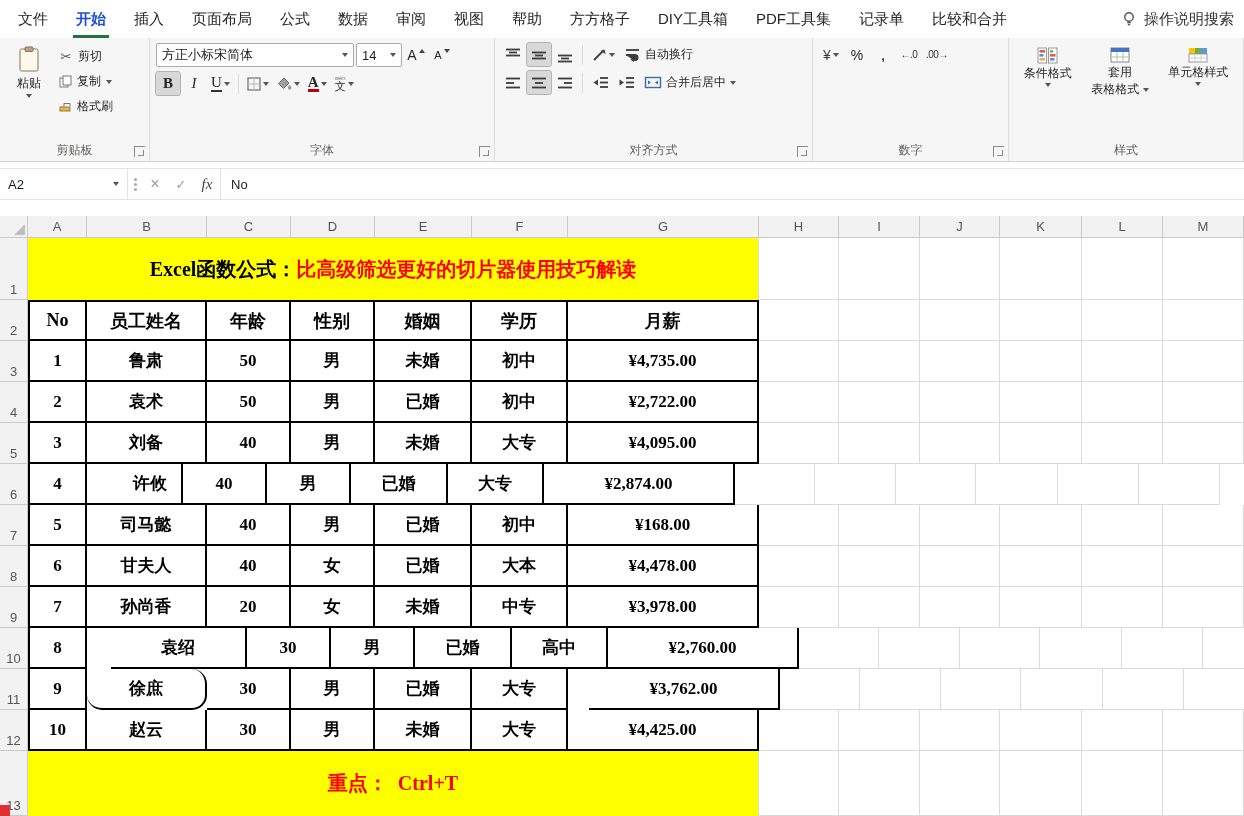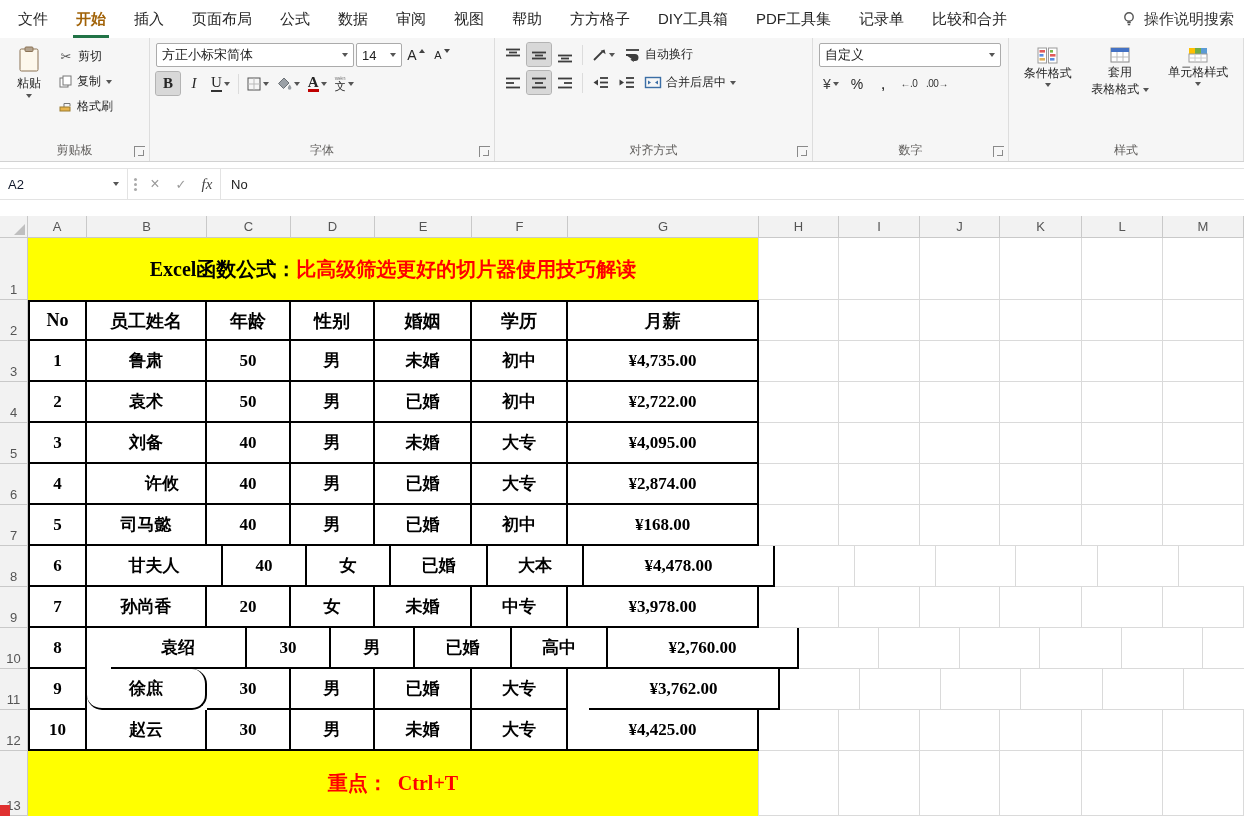--- a/index.html
+++ b/index.html
@@ -3,21 +3,21 @@
 <meta charset="utf-8">
 <style>
   *{margin:0;padding:0;box-sizing:border-box}
   html,body{width:1244px;height:816px;overflow:hidden}
   body{font-family:"Liberation Sans","DejaVu Sans",sans-serif;background:#fff;position:relative;font-size:13px;color:#222}
 
   
   .tabbar{height:38px;background:#fff;display:flex;align-items:center;padding:0 10px 0 4px}
   .tabs{display:flex;align-items:center;height:100%}
   .tab{padding:0 14px;font-size:15px;color:#262626;height:100%;display:flex;align-items:center;position:relative;white-space:nowrap;cursor:default}
-  .tab.active{font-weight:bold;color:#a16207}
+  .tab.active{font-weight:bold;color:#1d4ed8}
   .tab.active::after{content:"";position:absolute;left:11px;right:11px;bottom:0;height:3px;background:var(--green,#217346)}
   .tellme{margin-left:auto;display:flex;align-items:center;gap:7px;font-size:15px;color:#333;white-space:nowrap;overflow:hidden}
 
   
   .ribbon{height:124px;background:#f6f6f6;border-bottom:1px solid #d2d2d2;display:flex}
   .rgroup{position:relative;border-right:1px solid #ddd;padding:5px 6px 18px 6px}
   .glabel{position:absolute;bottom:2px;left:0;right:0;text-align:center;font-size:12px;color:#605e5c}
   .launcher{position:absolute;right:4px;bottom:4px;width:11px;height:11px;border-left:1px solid #8a8a8a;border-top:1px solid #8a8a8a}
   .launcher::after{content:"";position:absolute;right:1px;bottom:1px;width:5px;height:5px;border-right:1.6px solid #8a8a8a;border-bottom:1.6px solid #8a8a8a}
   .chev{display:inline-block;width:0;height:0;border-left:3.5px solid transparent;border-right:3.5px solid transparent;border-top:4px solid #555;vertical-align:middle}
@@ -314,26 +314,20 @@
         </div>
       </div>
     </div>
     <div class="glabel"><span>对齐方式</span></div>
     <span class="launcher"></span>
   </div>
 
   <div class="rgroup" style="width:196px">
     <div class="gbody gcol">
       <div class="frow">
-        <div class="combo nfmt">
-          <span>自定义</span>
-          <span class="chev"></span>
-        </div>
-      </div>
-      <div class="frow">
         <div class="tbtn">
           <span style="font-size:14px;color:#3f3f3f">¥</span>
           <span class="chev"></span>
         </div>
         <div class="tbtn">
             <span>%</span>
           </div>
         <div class="tbtn">
             <span style="font-size:17px;line-height:8px">,</span>
           </div>
@@ -503,21 +497,21 @@
         <div class="cempty" style="width: 80px;"></div>
         <div class="cempty" style="width: 81px;"></div>
         <div class="cempty" style="width: 80px;"></div>
         <div class="cempty" style="width: 82px;"></div>
         <div class="cempty" style="width: 81px;"></div>
         <div class="cempty" style="width: 81px;"></div>
       </div>
       <div class="grow" style="height: 41px;">
         <div class="rowh">6</div>
         <div class="tc first" style="width: 59px;">4</div>
-        <div class="tc" style="width: 120px; padding-left: 32px;">许攸</div>
+        <div class="tc" style="width: 96px; padding-left: 32px;">许攸</div>
         <div class="tc" style="width: 84px;">40</div>
         <div class="tc" style="width: 84px;">男</div>
         <div class="tc" style="width: 97px;">已婚</div>
         <div class="tc" style="width: 96px;">大专</div>
         <div class="tc" style="width: 191px;">¥2,874.00</div>
         <div class="cempty" style="width: 80px;"></div>
         <div class="cempty" style="width: 81px;"></div>
         <div class="cempty" style="width: 80px;"></div>
         <div class="cempty" style="width: 82px;"></div>
         <div class="cempty" style="width: 81px;"></div>
@@ -535,21 +529,21 @@
         <div class="cempty" style="width: 80px;"></div>
         <div class="cempty" style="width: 81px;"></div>
         <div class="cempty" style="width: 80px;"></div>
         <div class="cempty" style="width: 82px;"></div>
         <div class="cempty" style="width: 81px;"></div>
         <div class="cempty" style="width: 81px;"></div>
       </div>
       <div class="grow" style="height: 41px;">
         <div class="rowh">8</div>
         <div class="tc first" style="width: 59px;">6</div>
-        <div class="tc" style="width: 136px;">甘夫人</div>
+        <div class="tc" style="width: 120px;">甘夫人</div>
         <div class="tc" style="width: 84px;">40</div>
         <div class="tc" style="width: 84px;">女</div>
         <div class="tc" style="width: 97px;">已婚</div>
         <div class="tc" style="width: 96px;">大本</div>
         <div class="tc" style="width: 191px;">¥4,478.00</div>
         <div class="cempty" style="width: 80px;"></div>
         <div class="cempty" style="width: 81px;"></div>
         <div class="cempty" style="width: 80px;"></div>
         <div class="cempty" style="width: 82px;"></div>
         <div class="cempty" style="width: 81px;"></div>

